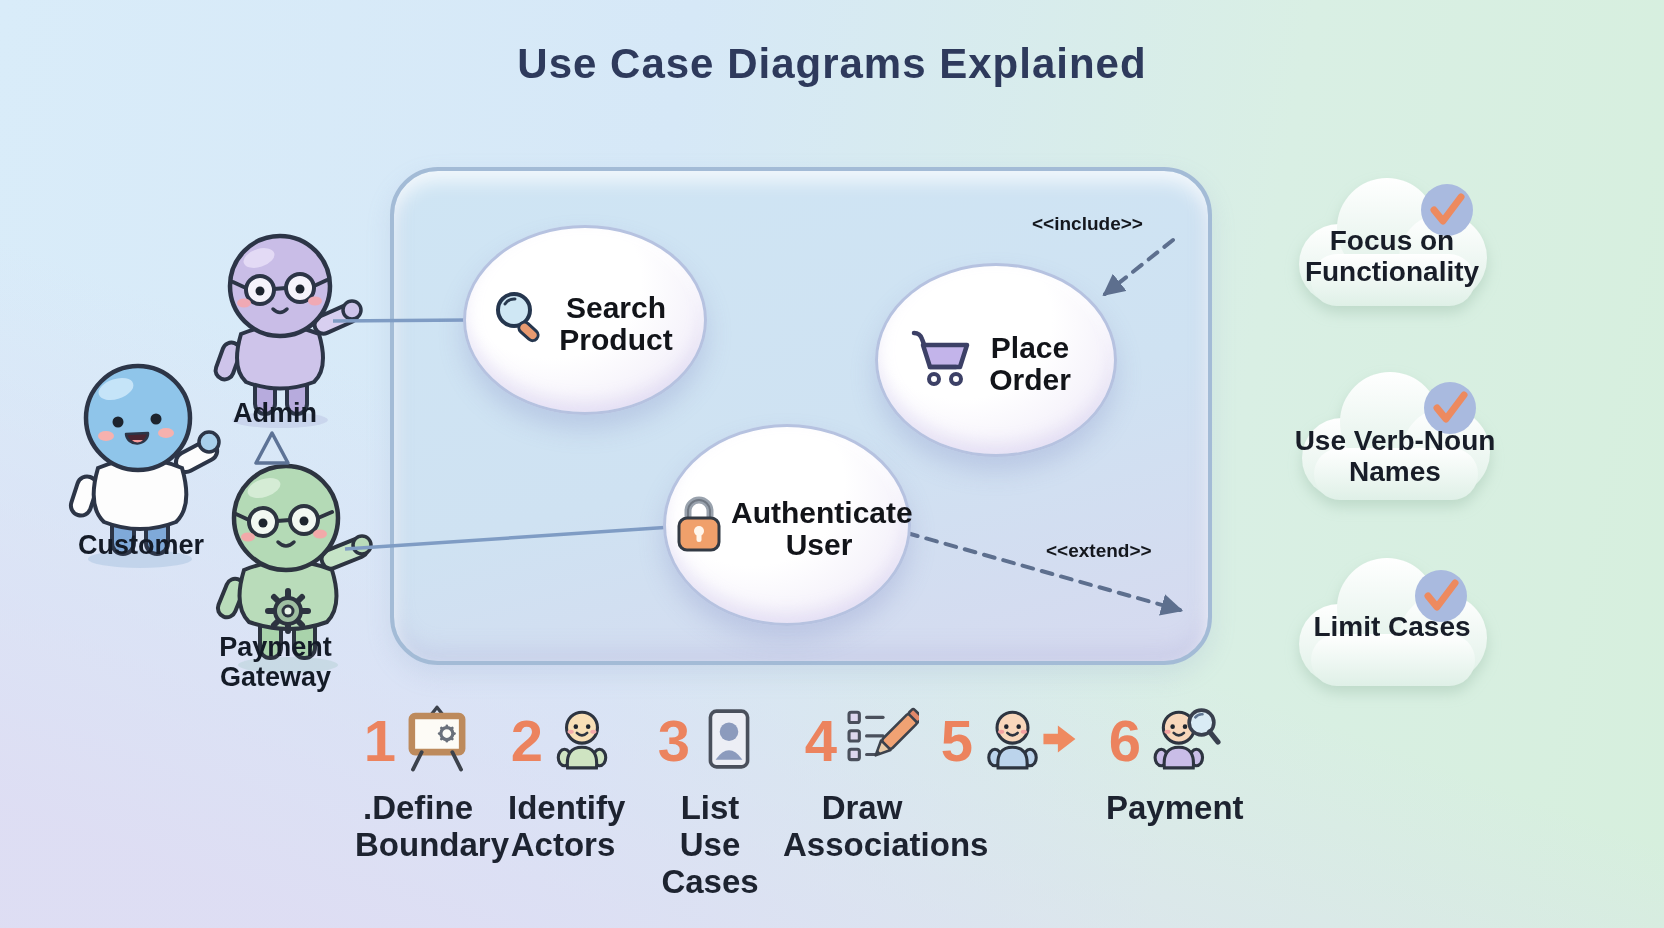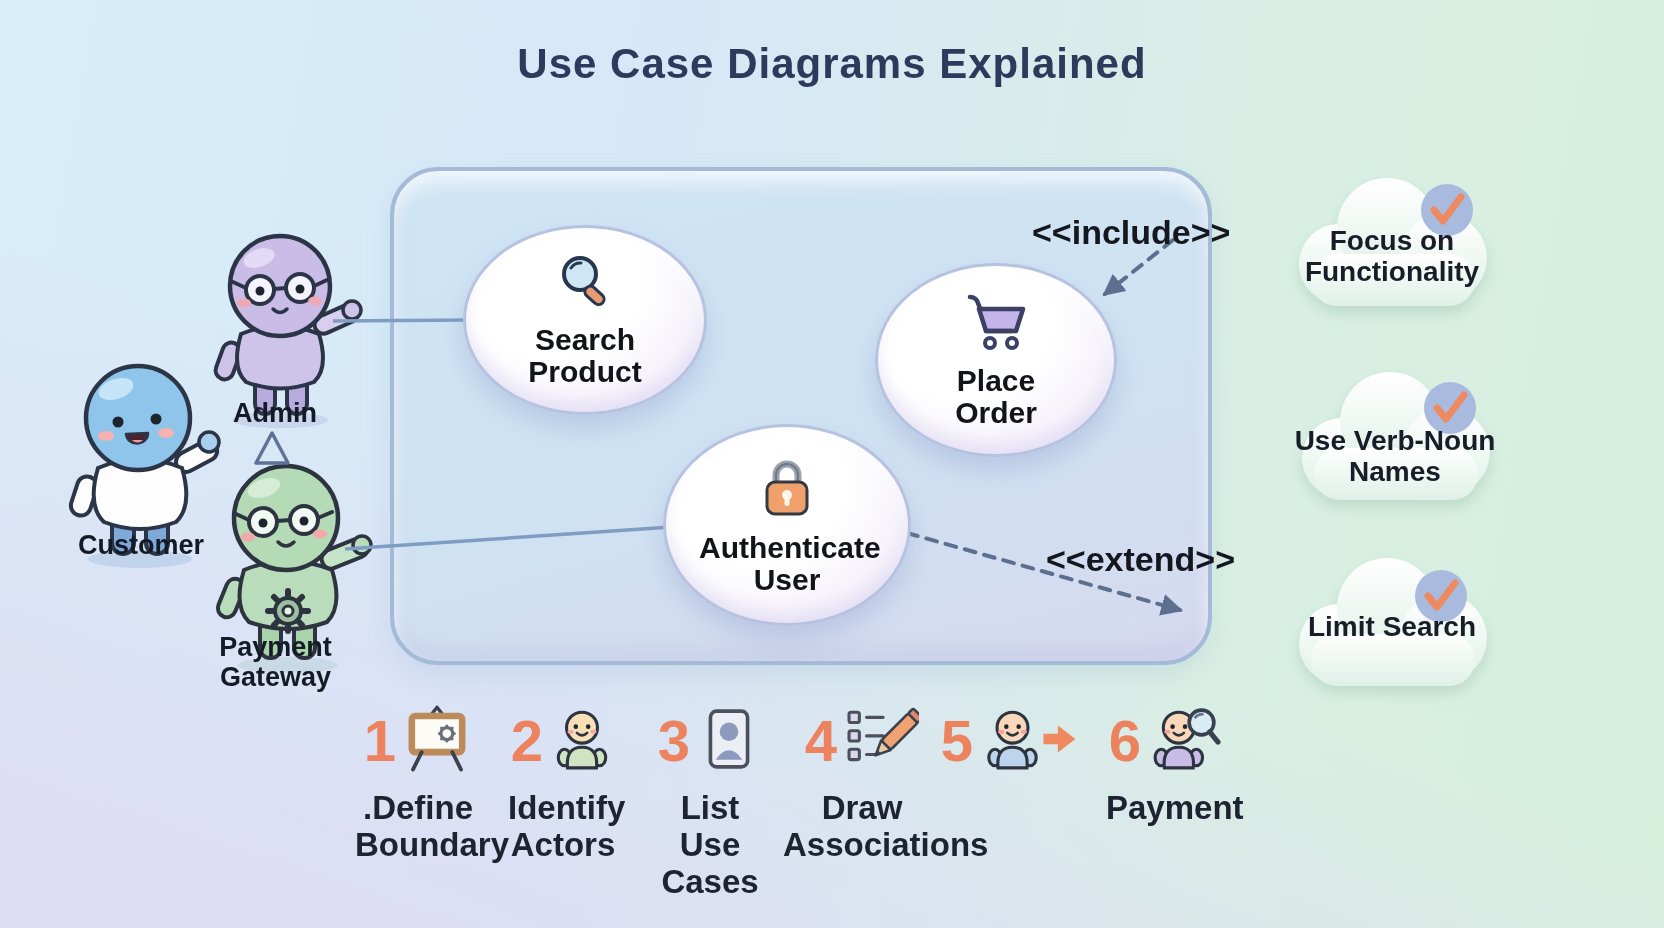--- a/index.html
+++ b/index.html
@@ -30,34 +30,34 @@
 
   
   svg.overlay { left:0; top:0; width:1664px; height:928px; pointer-events:none; z-index:3; }
 
   
   .usecase {
     z-index:4; border-radius:50%;
     border:3px solid #b6c2e0;
     background:radial-gradient(ellipse at 35% 28%, #ffffff 42%, #f4f1fa 74%, #e7e3f4 100%);
     box-shadow:0 14px 24px rgba(135,145,200,.30), inset 0 -10px 16px rgba(190,180,230,.28), inset 0 8px 12px rgba(255,255,255,.95);
-    display:flex; flex-direction:column; align-items:center; justify-content:center;
+    display:flex; flex-direction:row; align-items:center; justify-content:center;
   }
   .usecase .uc-name {
     font-weight:800; font-size:30px; line-height:1.06; color:#121419;
     text-align:center; margin-top:8px;
   }
   .uc-search { left:463px; top:225px; width:244px; height:190px; }
   .uc-place  { left:875px; top:263px; width:242px; height:194px; }
   .uc-auth   { left:663px; top:424px; width:248px; height:202px; }
   .uc-search .uc-name { width:132px; }
   .uc-place  .uc-name { width:112px; }
   .uc-auth   .uc-name { width:176px; }
 
-  .rel-label { z-index:5; font-weight:800; font-size:34px; color:#14171d; }
+  .rel-label { z-index:5; font-weight:800; font-size:19px; color:#14171d; }
 
   
   .actor-label {
     z-index:4; font-weight:800; font-size:27px; line-height:1.12;
     color:#141b27; text-align:center;
   }
   .char { z-index:2; }
 
   
   .cloud { z-index:4; width:222px; height:172px; }
@@ -259,21 +259,21 @@
       <circle cx="58" cy="98" r="40" fill="url(#cg)"></circle>
       <circle cx="106" cy="62" r="50" fill="url(#cg)"></circle>
       <circle cx="162" cy="92" r="44" fill="url(#cg)"></circle>
       <rect x="30" y="88" width="164" height="52" rx="26" fill="url(#cg)"></rect>
     </g>
     <g>
       <circle cx="160" cy="50" r="26" fill="#a9badf"></circle>
       <path d="M147,50 l9,11 l18,-24" fill="none" stroke="#ed8a5f" stroke-width="7" stroke-linecap="round" stroke-linejoin="round"></path>
     </g>
   </svg>
-  <div class="cloud-text">Limit Search</div>
+  <div class="cloud-text">Limit Cases</div>
 </div>
 
 <div class="abs step s1">
   <div class="step-top">
     <span class="step-num">1</span>
     <span>
       <svg width="70" height="70" viewBox="0 0 64 64">
         <path d="M32,3 L25,12 M32,3 L39,12" stroke="#3c424c" stroke-width="3" stroke-linecap="round"></path>
         <rect x="9" y="11" width="46" height="33" rx="3" fill="#fdfbf6" stroke="#bd8a5c" stroke-width="6"></rect>
         <g stroke="#6a707b" stroke-width="2.5" stroke-linecap="round">

